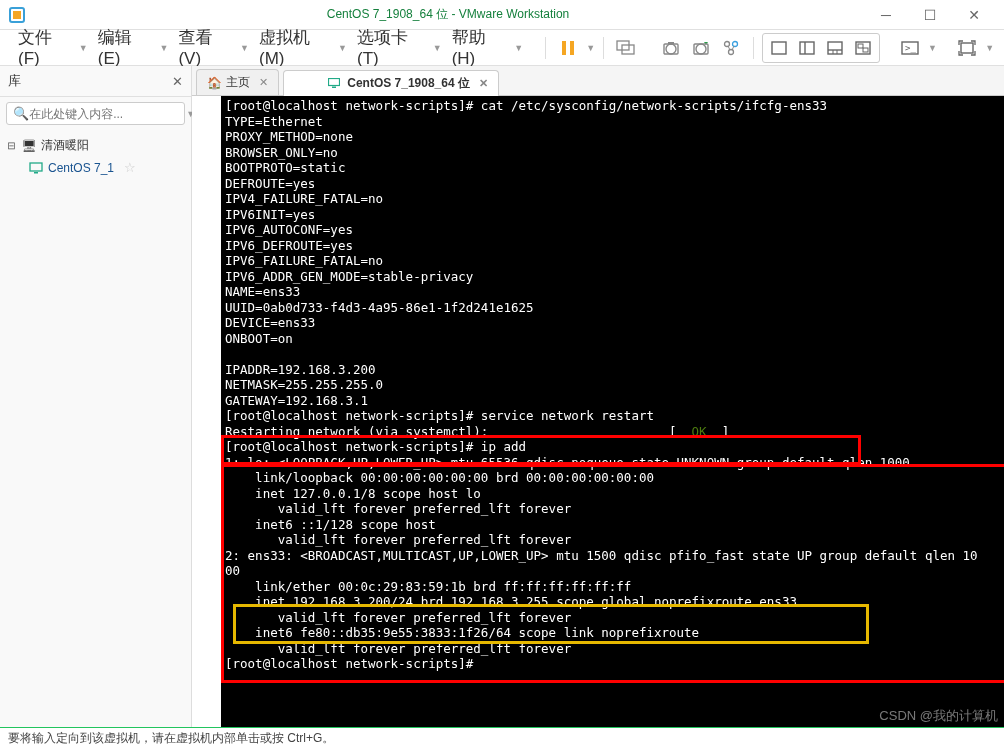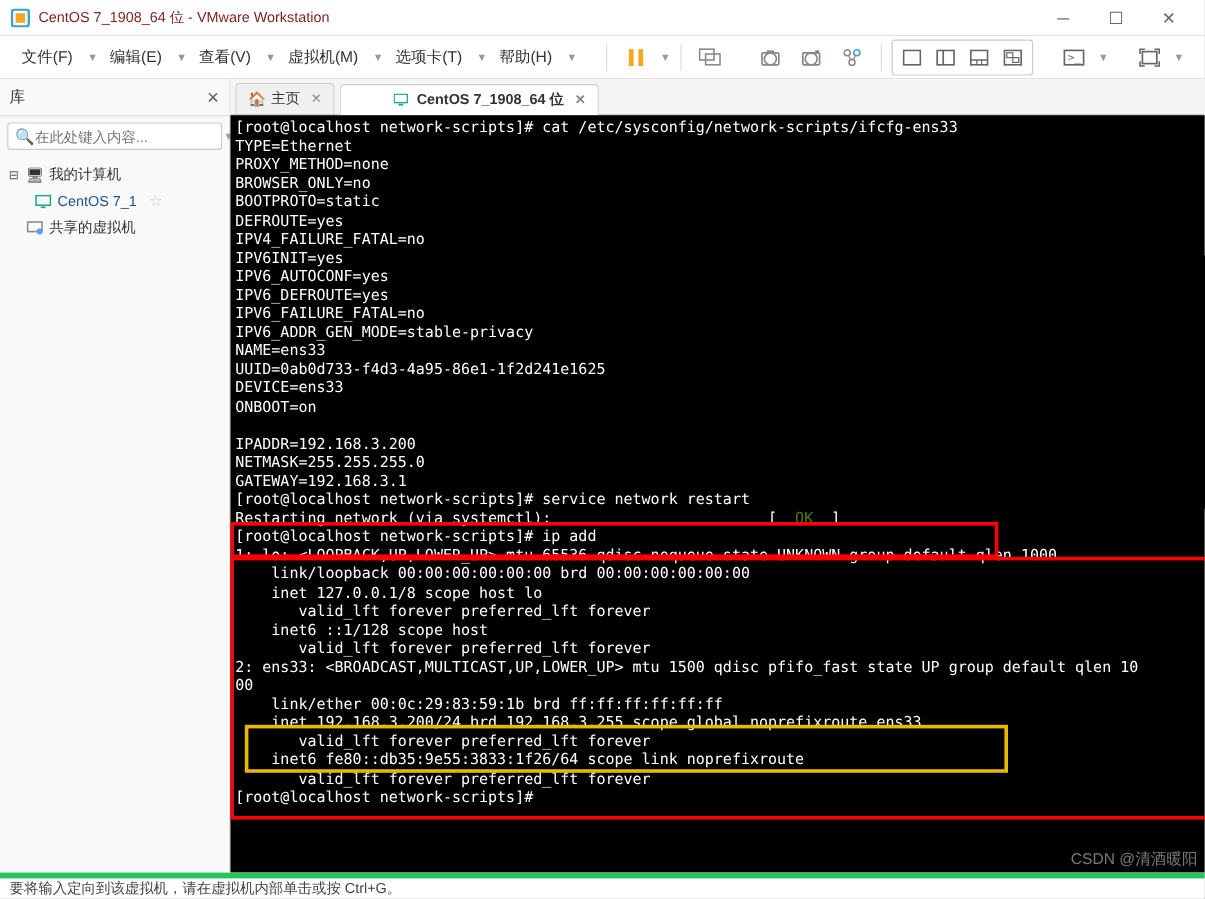--- a/index.html
+++ b/index.html
@@ -1,27 +1,27 @@
 <!DOCTYPE html>
 <html><head>
 <meta charset="utf-8">
 <style>
 * { box-sizing: border-box; margin: 0; padding: 0; }
 body { font-family: "Microsoft YaHei", sans-serif; font-size: 12px; background: #fff; width: 1004px; height: 749px; overflow: hidden; color: #333; }
 
 
 .titlebar { height: 30px; display: flex; align-items: center; padding: 0 8px; background: #fff; border-bottom: 1px solid #e0e0e0; }
 .titlebar .logo { width: 18px; height: 18px; margin-right: 6px; display:flex;align-items:center;justify-content:center;}
-.titlebar .title { color: #7f1d1d; font-size: 12px; flex: 1; }
+.titlebar .title { color: #15803d; font-size: 12px; flex: 1; text-align: center; }
 .titlebar .winbtns { display: flex; gap: 0; }
 .titlebar .winbtns div { width: 44px; height: 28px; display: flex; align-items: center; justify-content: center; color: #666; font-size: 14px; }
 
 
 .menubar { height: 36px; display: flex; align-items: center; padding: 0 10px; background: #fff; border-bottom: 1px solid #e0e0e0; gap: 2px; }
-.menuitem { padding: 4px 8px; font-size: 13px; color: #333; }
+.menuitem { padding: 4px 8px; font-size: 17px; color: #333; }
 .tbspacer { width: 14px; }
 .tbsep { width: 1px; height: 22px; background: #ddd; margin: 0 6px; }
 .tbicon { width: 32px; height: 32px; display: flex; align-items: center; justify-content: center; cursor: pointer; }
 .tbgroup { display: flex; align-items: center; border: 1px solid transparent; border-radius: 3px; }
 .tbgroup.boxed { border-color: #ccc; padding: 2px; gap:0; }
 .tbgroup.boxed .tbicon { width: 28px; height: 24px; }
 .dd { font-size: 9px; color: #999; padding-left: 2px; }
 
 
 .main { display: flex; height: calc(749px - 30px - 36px - 22px); }
@@ -42,29 +42,29 @@
 .tree .star { color:#ccc; margin-left: 6px; font-size:13px; }
 
 .content { flex:1; display:flex; flex-direction:column; background:#fff; position:relative; }
 .tabbar { display:flex; align-items:flex-end; height:30px; background:#f5f5f5; border-bottom:1px solid #ccc; padding: 0 4px; }
 .tab { display:flex; align-items:center; gap:5px; padding: 5px 10px; border:1px solid #ccc; border-bottom:none; background:#fff; font-size:12px; border-radius: 4px 4px 0 0; margin-right:4px; height:26px;}
 .tab.inactive { background:#f0f0f0; }
 .tab .ticon { width:14px; display:inline-flex; }
 .tab .x { color:#888; font-size:11px; margin-left:4px; }
 .tab.active { background:#fff; position:relative; top:1px; font-weight:bold;padding-left:44px;}
 
-.terminal { flex:1; background:#000; color:#fff; font-family: "DejaVu Sans Mono", "Consolas", monospace; font-size:12.5px; line-height:15.5px; padding:2px 4px; white-space: pre; position:relative; overflow:hidden;}
+.terminal { flex:1; background:#000; color:#fff; font-family: "DejaVu Sans Mono", "Consolas", monospace; font-size:12.5px; line-height:15.5px; padding:2px 4px; white-space: pre; position:relative; overflow:hidden;margin-left:29px;}
 .terminal .ok { color:#4d7c0f; }
 
 
 .hlred1 { position:absolute; border: 3px solid #ff0000; left: 0px; top: 339px; width: 640px; height: 30px; pointer-events:none; }
 .hlred2 { position:absolute; border: 3px solid #ff0000; left: 0px; top: 368px; width: 838px; height: 219px; pointer-events:none; }
 .hlyel  { position:absolute; border: 3px solid #e6b800; left: 12px; top: 508px; width: 636px; height: 40px; pointer-events:none; }
 
-.statusbar { height: 22px; border-top:5px solid #22c55e; padding: 3px 8px; font-size:12px; background:#fff; color:#444; display:flex; align-items:center;}
+.statusbar { height: 22px; border-top:1px solid #22c55e; padding: 3px 8px; font-size:12px; background:#fff; color:#444; display:flex; align-items:center;}
 .watermark { position:absolute; right:6px; bottom:2px; color:rgba(200,200,200,0.6); font-size:13px; pointer-events:none; }
 
 svg { display:block; }
 </style>
 </head>
 <body>
 
 <div class="titlebar">
   <span class="logo">
     <svg width="16" height="16" viewBox="0 0 16 16">
@@ -199,41 +199,31 @@
       <div class="sb">
         <span class="sicon">🔍</span>
         <input placeholder="在此处键入内容..." style="">
         <span class="dd">▼</span>
       </div>
     </div>
     <div class="tree">
       <div class="node">
         <span class="exp">⊟</span>
         <span class="ticon">🖥</span>
-        <span>我的计算机</span>
+        <span>清酒暖阳</span>
       </div>
       <div class="node child">
         <span class="ticon">
             <svg width="14" height="12" viewBox="0 0 14 12">
               <rect x="1" y="1" width="12" height="8" fill="none" stroke="#2a8" stroke-width="1.3"></rect>
               <rect x="5" y="10" width="4" height="1.5" fill="#2a8"></rect>
             </svg>
           </span>
         <span class="sel">CentOS 7_1</span>
         <span class="star">☆</span>
-      </div>
-      <div class="node">
-        <span class="exp"> </span>
-        <span class="ticon">
-            <svg width="14" height="12" viewBox="0 0 14 12">
-              <rect x="1" y="1" width="12" height="8" fill="none" stroke="#888" stroke-width="1.3"></rect>
-              <circle cx="11" cy="9" r="2.5" fill="#5aa0e0"></circle>
-            </svg>
-          </span>
-        <span>共享的虚拟机</span>
       </div>
     </div>
   </div>
 
   <div class="content">
     <div class="tabbar">
       <div class="tab inactive">
         <span class="ticon">🏠</span>
         <span>主页</span>
         <span class="x">✕</span>
@@ -282,19 +272,19 @@
 2: ens33: &lt;BROADCAST,MULTICAST,UP,LOWER_UP&gt; mtu 1500 qdisc pfifo_fast state UP group default qlen 10
 00
     link/ether 00:0c:29:83:59:1b brd ff:ff:ff:ff:ff:ff
     inet 192.168.3.200/24 brd 192.168.3.255 scope global noprefixroute ens33
        valid_lft forever preferred_lft forever
     inet6 fe80::db35:9e55:3833:1f26/64 scope link noprefixroute
        valid_lft forever preferred_lft forever
 [root@localhost network-scripts]# 
 <div class="hlred1"></div><div class="hlred2"></div><div class="hlyel"></div></div>
 
-    <div class="watermark">CSDN @清酒暖阳</div>
+    <div class="watermark">CSDN @我的计算机</div>
   </div>
 </div>
 
 <div class="statusbar">
   <span>要将输入定向到该虚拟机，请在虚拟机内部单击或按 Ctrl+G。</span>
 </div>
 
 </body></html>

